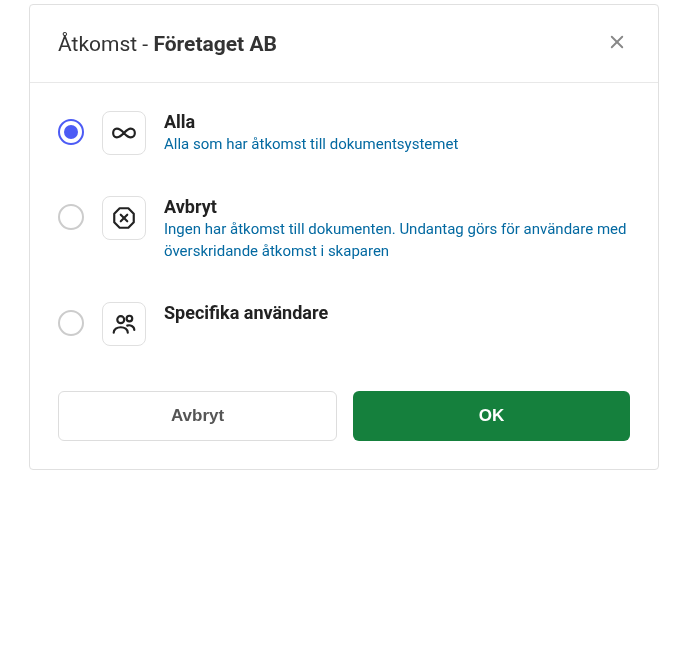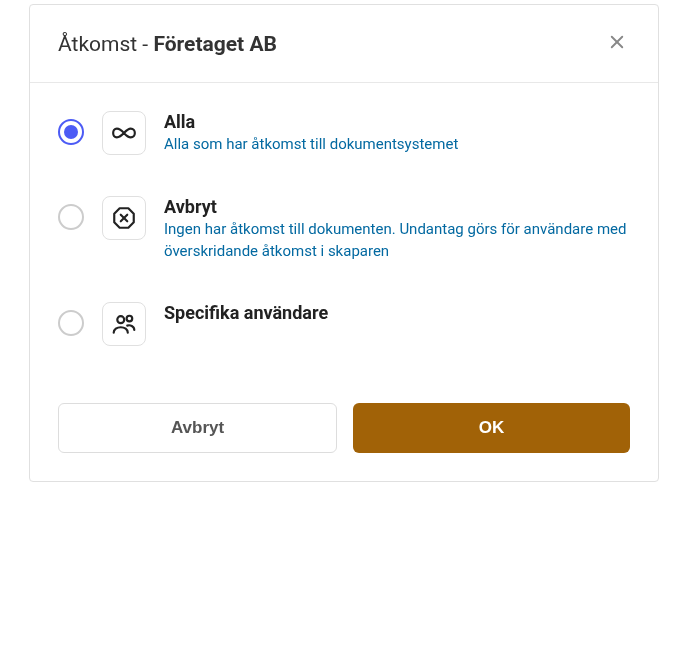--- a/index.html
+++ b/index.html
@@ -55,21 +55,21 @@
     .dialog-body {
       padding: 28px 28px 40px 28px;
     }
     .option-row {
       display: flex;
       align-items: flex-start;
       gap: 18px;
       margin-bottom: 40px;
     }
     .option-row:last-child {
-      margin-bottom: 17px;
+      margin-bottom: 5px;
     }
     .radio {
       width: 26px;
       height: 26px;
       border: 2px solid #ccc;
       border-radius: 50%;
       flex-shrink: 0;
       margin-top: 8px;
       cursor: pointer;
       position: relative;
@@ -132,21 +132,21 @@
       font-weight: 600;
       cursor: pointer;
       border: none;
     }
     .btn-secondary {
       background: #fff;
       border: 1px solid #ddd;
       color: #555;
     }
     .btn-primary {
-      background: #a16207;
+      background: #15803d;
       color: #fff;
     }
   </style>
 </head>
 <body>
 
 <div class="dialog">
   <div class="dialog-header">
     <div class="dialog-title">
       <span class="title-prefix">Åtkomst - </span><span class="title-company">Företaget AB</span>

